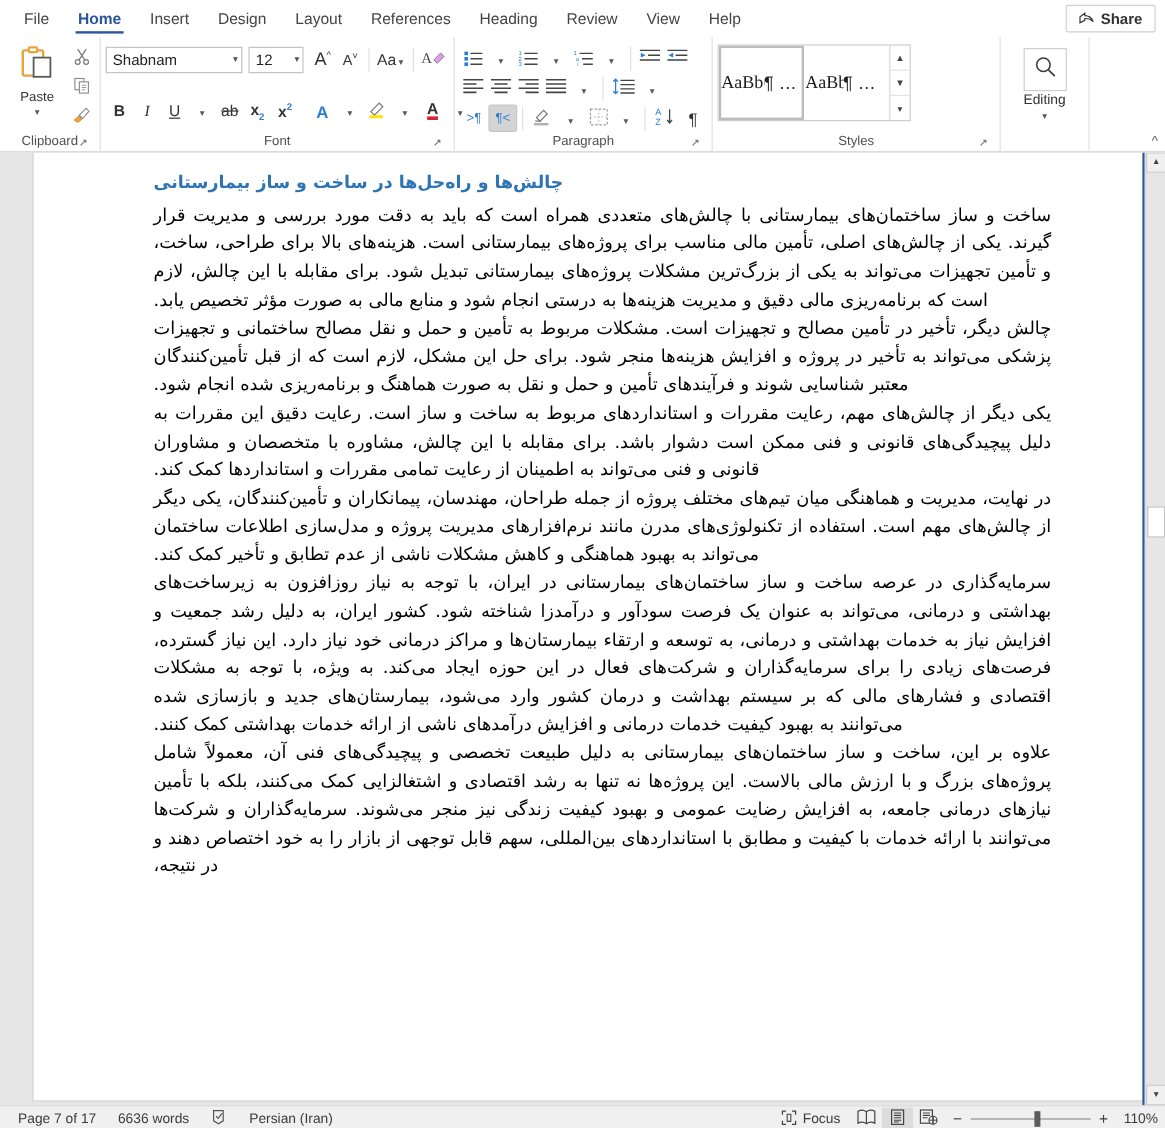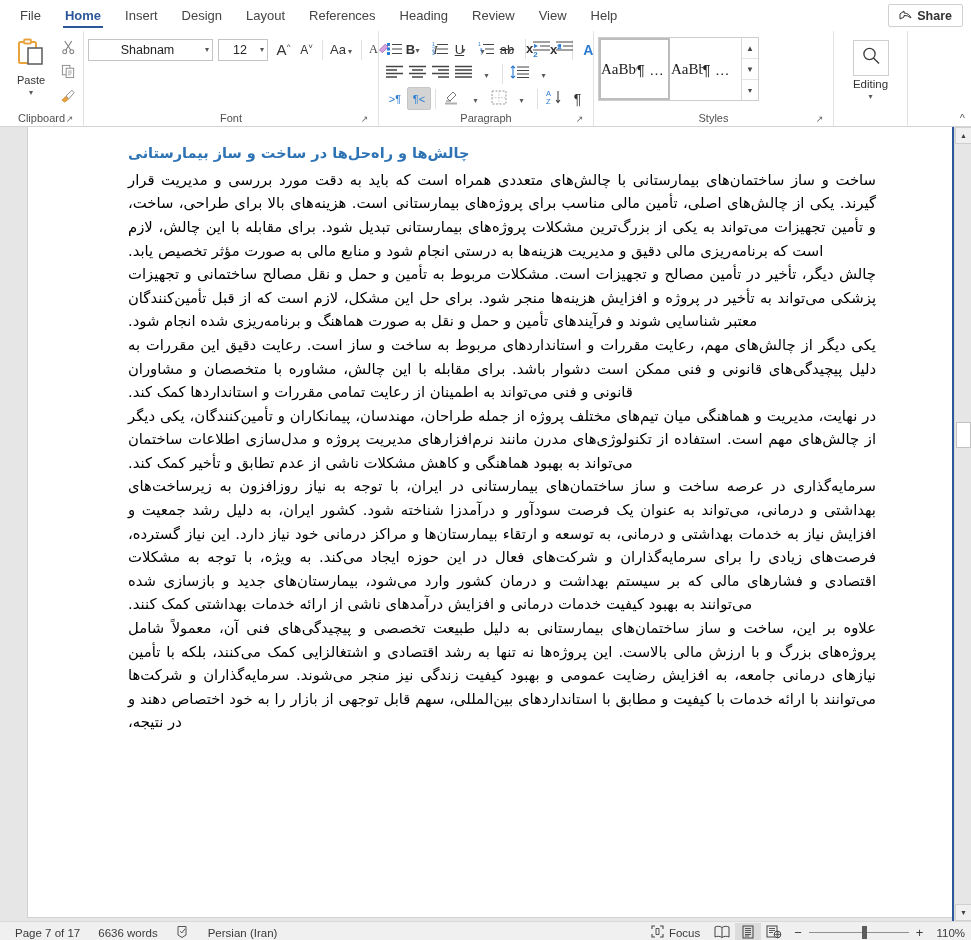--- a/index.html
+++ b/index.html
@@ -109,21 +109,21 @@
     padding: 0 2px;
   }
   .ibtn.pressed { background: #d4d4d4; border-color: #c6c6c6; }
   .caret { font-size: 8px; color: #5a5a5a; padding: 0 2px; transform: translateY(2px);}
 
   .row { display: flex; align-items: center; }
   .sep { width: 1px; height: 20px; background: #e0e0e0; margin: 0 4px; }
 
   
   .font-group { width: 295px; }
-  .font-rows { display: flex; flex-direction: row; gap: 5px; padding-top: 4px; width: 100%; text-align: center;}
+  .font-rows { display: flex; flex-direction: column; gap: 20px; padding-top: 4px; width: 100%;}
   .combo {
     height: 22px;
     border: 1px solid #c4c4c4;
     background: #fff;
     display: flex; align-items: center;
     font-size: 12.5px; color: #222;
     padding: 0 3px 0 5px;
     position: relative;
   }
   .combo .cval { flex: 1; overflow: hidden; white-space: nowrap; }

